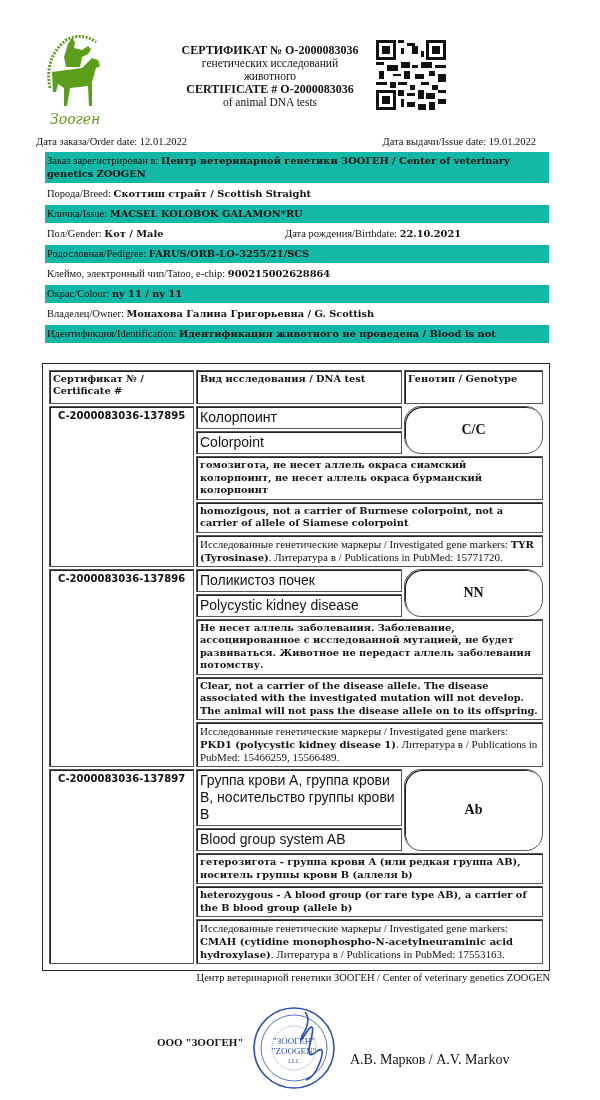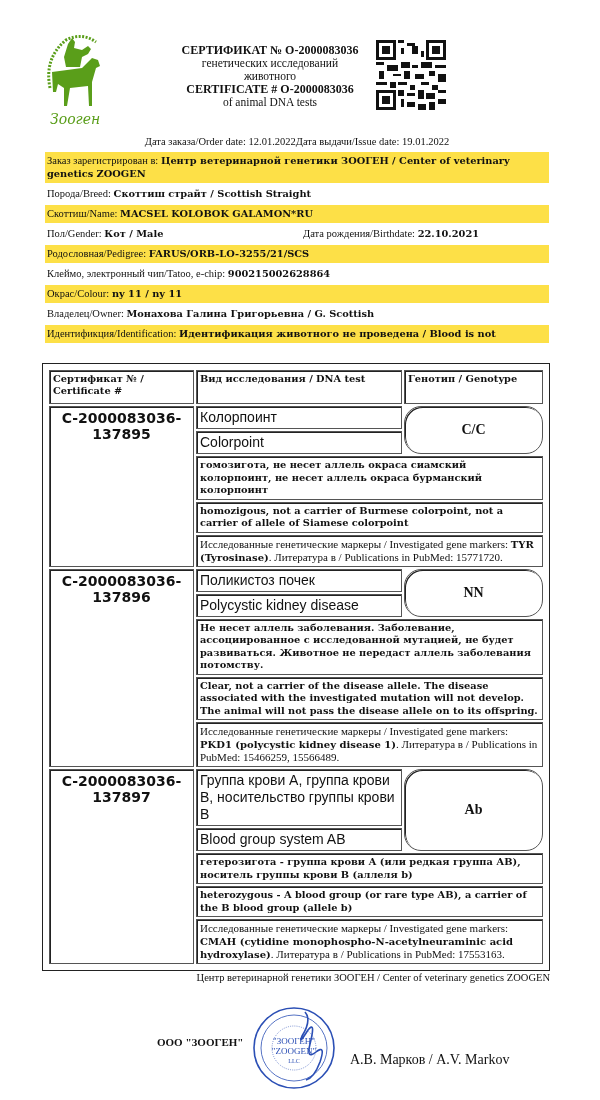--- a/index.html
+++ b/index.html
@@ -10,43 +10,43 @@
   .header { position: absolute; left: 0; top: 0; width: 600px; height: 135px; }
   .logo { position: absolute; left: 38px; top: 28px; width: 72px; height: 100px; }
   .title-block {
     position: absolute; left: 170px; top: 44px; width: 200px; text-align: center;
     font-family: "Liberation Serif", serif; font-size: 11.5px; line-height: 13px;
   }
   .title-block .b { font-weight: bold; font-size: 12px; }
   .qr { position: absolute; left: 376px; top: 40px; width: 70px; height: 70px; }
 
   .dates {
-    position: absolute; left: 47px; top: 136px; width: 500px;
-    font-family: "Liberation Serif", serif; font-size: 10.5px; display: flex; justify-content: center;
+    position: absolute; left: 36px; top: 136px; width: 500px;
+    font-family: "Liberation Serif", serif; font-size: 10.5px; display: flex; justify-content: space-between;
   }
   .info { position: absolute; left: 45px; top: 152px; width: 504px; }
   .info-row {
     font-family: "Liberation Serif", serif; font-size: 10.5px; line-height: 13px;
     padding: 2px 2px 3px 2px; margin-bottom: 2px;
   }
-  .info-row.gray { background: #fde047; }
+  .info-row.gray { background: #14b8a6; }
   .info-row .v { font-family: "DejaVu Serif", serif; font-weight: bold; font-size: 9.8px; }
-  .info-row.split { display: flex; gap: 18px; }
+  .info-row.split { display: flex; }
   .info-row.split .left { width: 238px; }
 
   .results {
     position: absolute; left: 42px; top: 363px; width: 508px;
     border: 1px solid #222; padding: 4px; box-sizing: border-box;
   }
   table.res { width: 100%; border-collapse: separate; border-spacing: 2px; }
   table.res td {
     border: 1px solid #555; box-shadow: inset 1px 1px 0 #222; vertical-align: top; padding: 2px 3px;
   }
   .th { font-family: "DejaVu Serif", serif; font-weight: bold; font-size: 9.8px; line-height: 12px; height: 28px; }
-  .cert-id { font-family: "DejaVu Sans", sans-serif; font-weight: bold; font-size: 14px; text-align: center; padding-top: 3px !important; }
+  .cert-id { font-family: "DejaVu Sans", sans-serif; font-weight: bold; font-size: 10px; text-align: center; padding-top: 3px !important; }
   .test-name { font-family: Liberation Sans, sans-serif; font-size: 14px; line-height: 17px; }
   .geno { font-family: "Liberation Serif", serif; font-weight: bold; font-size: 14px; text-align: center; vertical-align: middle !important; border-radius: 17px; }
   .desc { font-family: "DejaVu Serif", serif; font-weight: bold; font-size: 9.8px; line-height: 12.5px; }
   .markers { font-family: "Liberation Serif", serif; font-size: 11px; line-height: 13px; }
   .markers b { font-family: "DejaVu Serif", serif; font-size: 10px; }
 
   .footer-center {
     position: absolute; left: 0; width: 550px; top: 972px; text-align: right;
     font-family: "Liberation Serif", serif; font-size: 10.5px;
   }
@@ -129,21 +129,21 @@
 </div>
 
 <div class="info">
   <div class="info-row gray">
     <span>Заказ зарегистрирован в: </span><span class="v">Центр ветеринарной генетики ЗООГЕН / Center of veterinary genetics ZOOGEN</span>
   </div>
   <div class="info-row">
     <span>Порода/Breed: </span><span class="v">Скоттиш страйт / Scottish Straight</span>
   </div>
   <div class="info-row gray">
-    <span>Скоттиш/Name: </span><span class="v">MACSEL KOLOBOK GALAMON*RU</span>
+    <span>Кличка/Issue: </span><span class="v">MACSEL KOLOBOK GALAMON*RU</span>
   </div>
   <div class="info-row split">
     <span class="left"><span>Пол/Gender: </span><span class="v">Кот / Male</span></span>
     <span><span>Дата рождения/Birthdate: </span><span class="v">22.10.2021</span></span>
   </div>
   <div class="info-row gray">
     <span>Родословная/Pedigree: </span><span class="v">FARUS/ORB-LO-3255/21/SCS</span>
   </div>
   <div class="info-row">
     <span>Клеймо, электронный чип/Tatoo, e-chip: </span><span class="v">900215002628864</span>

